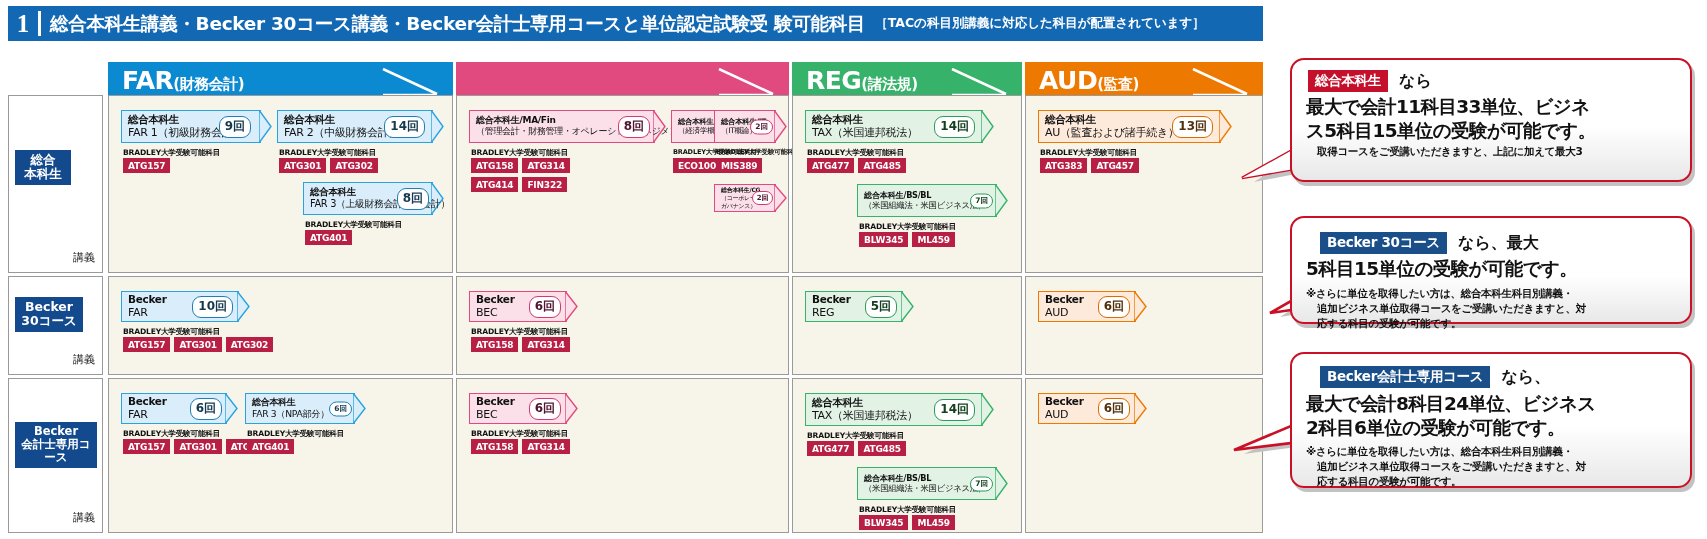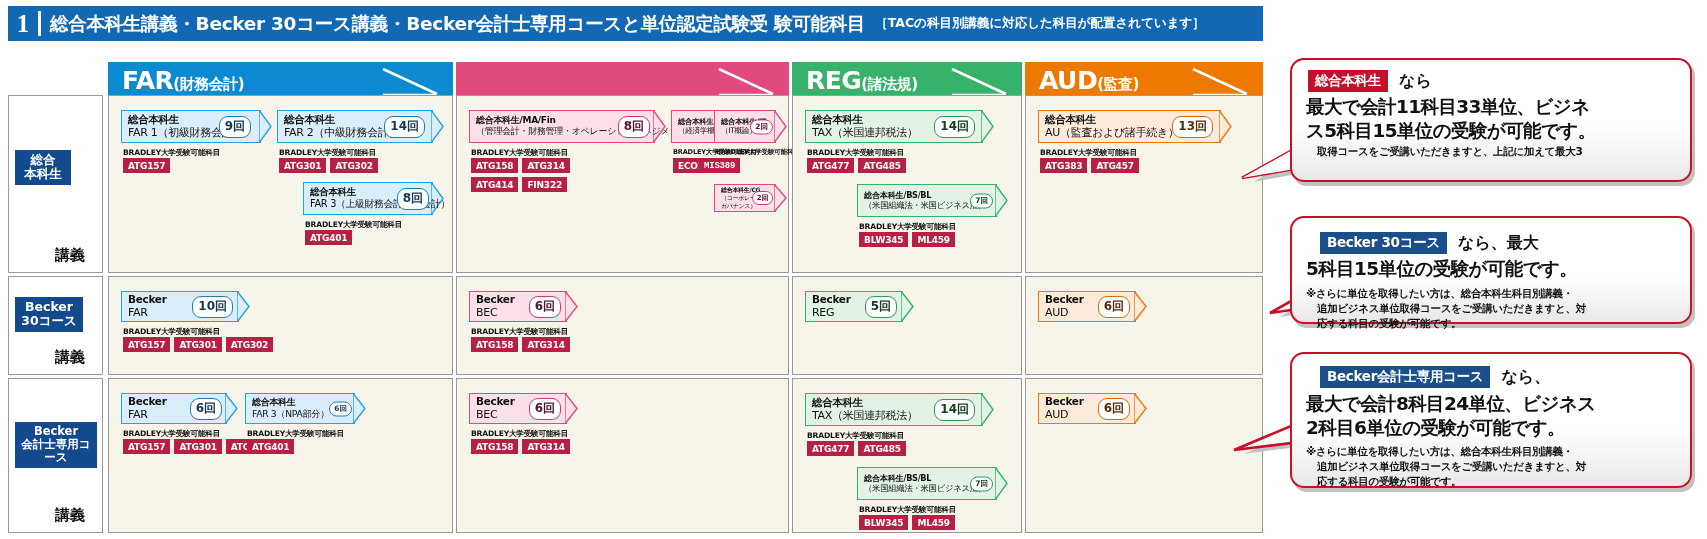--- a/index.html
+++ b/index.html
@@ -31,21 +31,21 @@
   .colhead .ch-slash svg{display:block;}
 
   .c-far{background:#0c8ad1;}
   .c-bec{background:#e04a7e;}
   .c-reg{background:#37b26a;}
   .c-aud{background:#ee7900;}
 
   
   .rowlab{position:absolute;left:0;border:1.6px solid #999;background:#fff;box-sizing:border-box;}
   .rowlab .rl-badge{position:absolute;left:6px;background:#134a8e;color:#fff;font-weight:bold;text-align:center;line-height:1.15;padding:3px 2px;box-sizing:border-box;}
-  .rowlab .rl-koug{position:absolute;right:17px;bottom:7px;font-size:15px;font-weight:bold;color:#111;}
+  .rowlab .rl-koug{position:absolute;right:7px;bottom:7px;font-size:11px;font-weight:normal;color:#111;}
 
   
   .cell{position:absolute;box-sizing:border-box;border:1.6px solid #9a9a9a;background:#f7f5ea;}
 
   
   .chev{position:absolute;box-sizing:border-box;}
   .chev .body{position:absolute;left:0;top:0;bottom:0;box-sizing:border-box;border:1.4px solid #000;border-right:none;}
   .chev .tip{position:absolute;right:0;top:0;bottom:0;width:14px;}
   .chev .label{position:absolute;left:7px;top:50%;transform:translateY(-50%);font-size:10.5px;font-weight:bold;color:#111;line-height:1.3;white-space:nowrap;letter-spacing:-0.3px;}
   .chev .label .l2{font-weight:normal;font-size:11px;}
@@ -225,21 +225,21 @@
 
       <div class="chev pink" style="left:257px;top:14px;width:74px;height:33px;">
         <div class="body" style="right:12px;"></div>
         <div class="tip" style="width:14px;right:0;"><svg width="14" height="33" viewBox="0 0 14 33" preserveAspectRatio="none">
               <polygon points="0,0 12,16.5 0,33" fill="#fbe0ea" stroke="#e04a7e" stroke-width="1.4"></polygon>
             </svg></div>
         <div class="label" style="font-size:7.4px;"><span>総合本科生/IT</span><br><span class="l2" style="font-size:7.6px;">（IT概論）</span></div>
         <div class="cnt" style="right:15px;font-size:7.5px;padding:1.5px 4px;">2回</div>
       </div>
       <div class="brad" style="left:259px;top:52px;font-size:6.6px;">BRADLEY大学受験可能科目</div>
-      <div class="codes" style="left:242px;top:62px;width:70px;font-family:Liberation Mono, monospace;">
+      <div class="codes" style="left:259px;top:62px;width:70px;">
         <span class="code">MIS389</span>
       </div>
 
       <div class="chev pink" style="left:257px;top:88px;width:74px;height:28px;">
         <div class="body" style="right:12px;"></div>
         <div class="tip" style="width:14px;right:0;"><svg width="14" height="28" viewBox="0 0 14 28" preserveAspectRatio="none">
               <polygon points="0,0 12,14 0,28" fill="#fbe0ea" stroke="#e04a7e" stroke-width="1.4"></polygon>
             </svg></div>
         <div class="label" style="font-size:6px;line-height:1.35;"><span>総合本科生/CG</span><br><span class="l2" style="font-size:6px;white-space:pre-line;">（コーポレート
 ガバナンス）</span></div>

